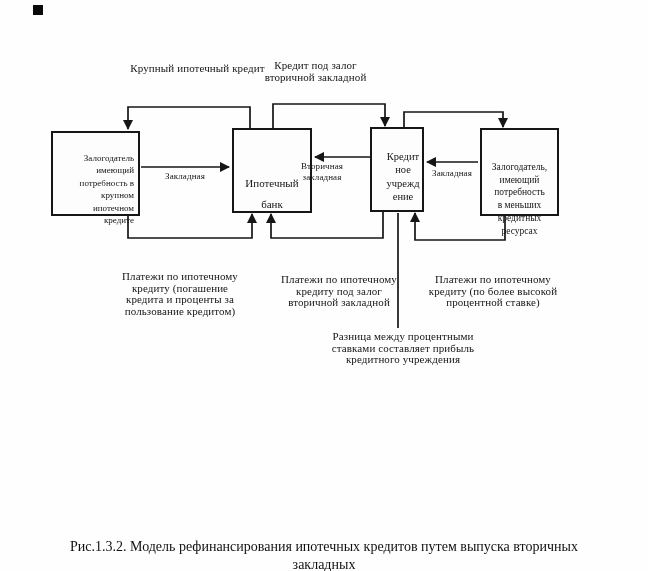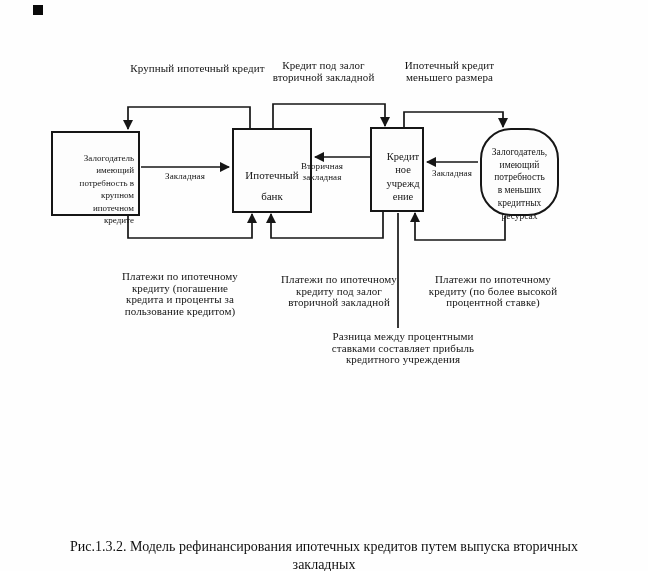--- a/index.html
+++ b/index.html
@@ -15,27 +15,27 @@
     white-space:pre-line;letter-spacing:0.1px;
   }
   .box{
     position:absolute;border:2px solid #161616;background:#fdfdfd;
     white-space:pre-line;text-align:center;
   }
   .box .inner{display:block;white-space:pre-line;}
   .box1{left:51px;top:131px;width:89px;height:85px;font-size:9px;line-height:12.5px;
         text-align:right;padding:6px 4px 0 9px;}
   .box2{left:232px;top:128px;width:80px;height:85px;font-size:11px;line-height:21px;
-        padding-top:14px;}
+        padding-top:22px;}
   .box3{left:370px;top:127px;width:54px;height:85px;font-size:10.5px;line-height:13.5px;
         padding-top:7px;padding-left:12px;}
   .box4{left:480px;top:128px;width:79px;height:88px;font-size:9.5px;line-height:12.8px;
-        padding-top:3px;border-radius:31px;}
+        padding-top:18px;}
   .toplbl1{left:130px;top:63px;width:135px;}
-  .toplbl2{left:266px;top:60px;width:115px;}
+  .toplbl2{left:258px;top:60px;width:115px;}
   .toplbl3{left:393px;top:60px;width:113px;}
   .edge1{left:150px;top:171px;width:70px;font-size:9px;}
   .edge2{left:286px;top:161px;width:72px;font-size:9px;line-height:11px;}
   .edge3{left:419px;top:168px;width:66px;font-size:9px;}
   .noteA{left:95px;top:271px;width:170px;}
   .noteB{left:274px;top:274px;width:130px;}
   .noteC{left:404px;top:274px;width:178px;}
   .noteD{left:298px;top:331px;width:210px;}
   .caption{
     position:absolute;left:14px;top:505px;width:620px;text-align:center;
@@ -75,22 +75,20 @@
 
       <polyline points="505,216 505,240 415,240 415,213" marker-end="url(#arr)"></polyline>
 
       <polyline points="398,213 398,328"></polyline>
     </g>
   </svg>
 
   <div class="lbl toplbl1">Крупный ипотечный кредит</div>
   <div class="lbl toplbl2">Кредит под залог
 вторичной закладной</div>
-  <div class="lbl toplbl3">Ипотечный кредит
-меньшего размера</div>
 
   <div class="box box1">
     <span class="inner">Залогодатель
 имеющий
 потребность в
 крупном
 ипотечном
 кредите</span>
   </div>
   <div class="box box2">

